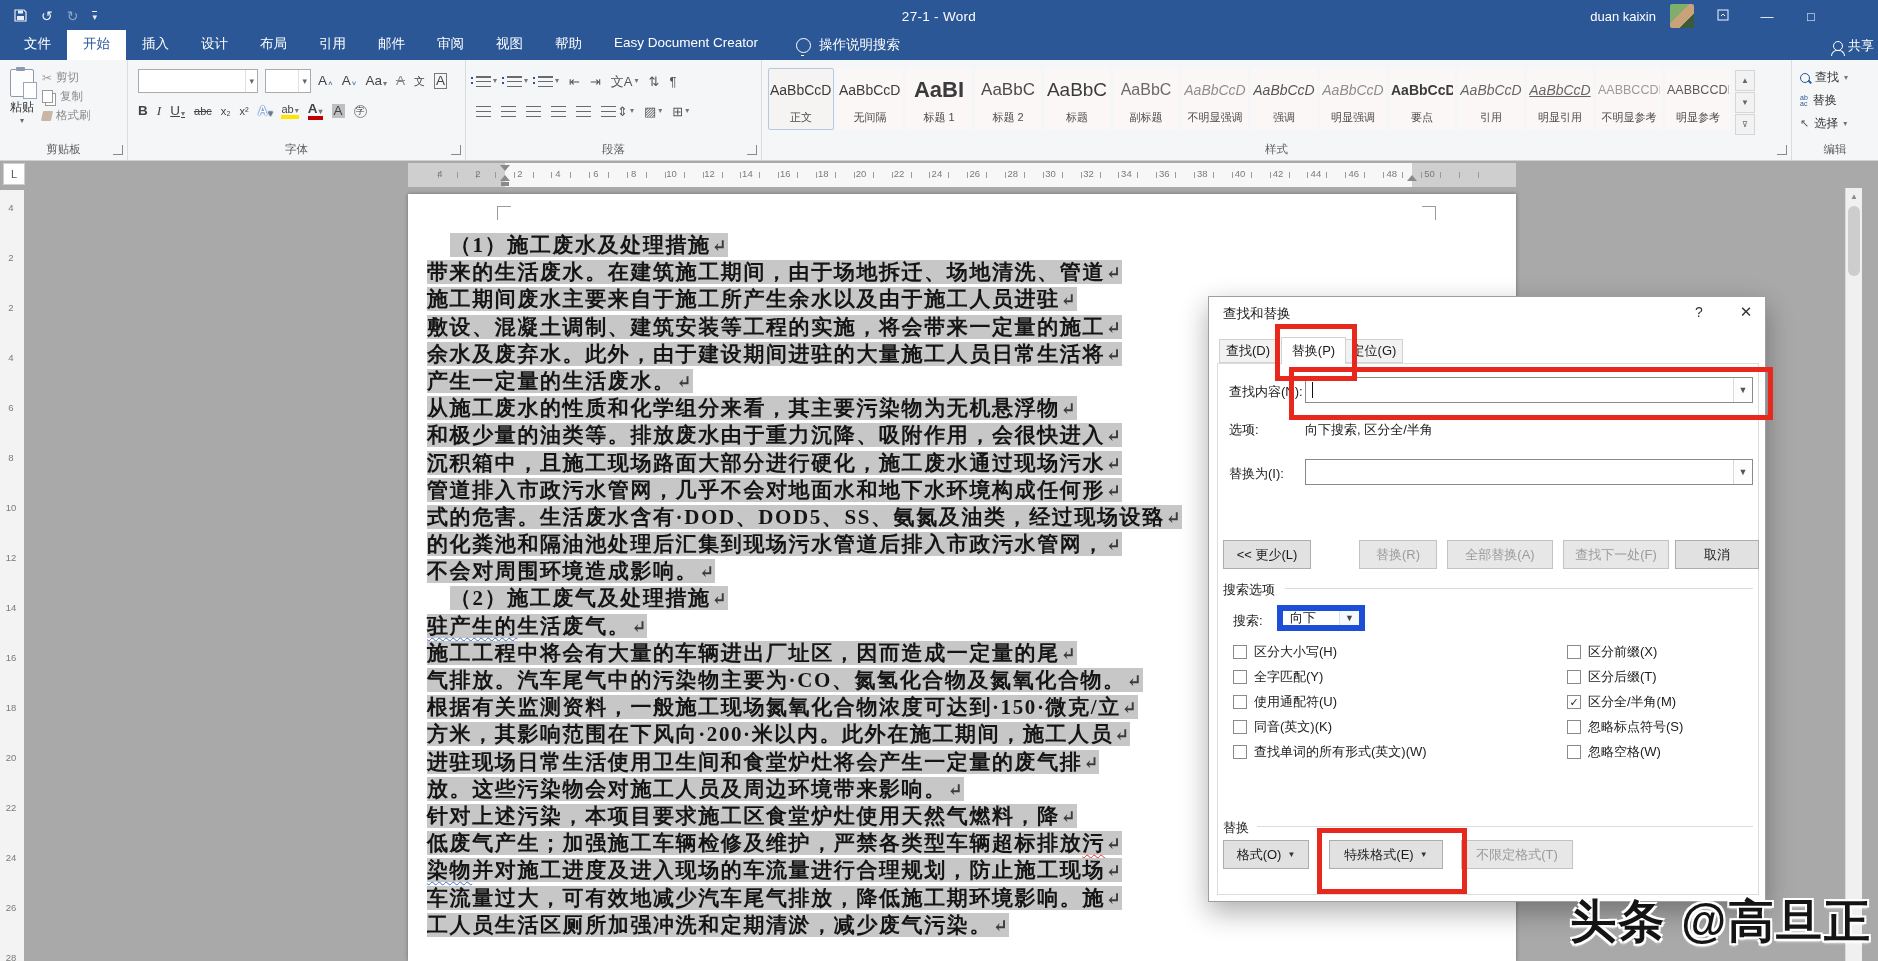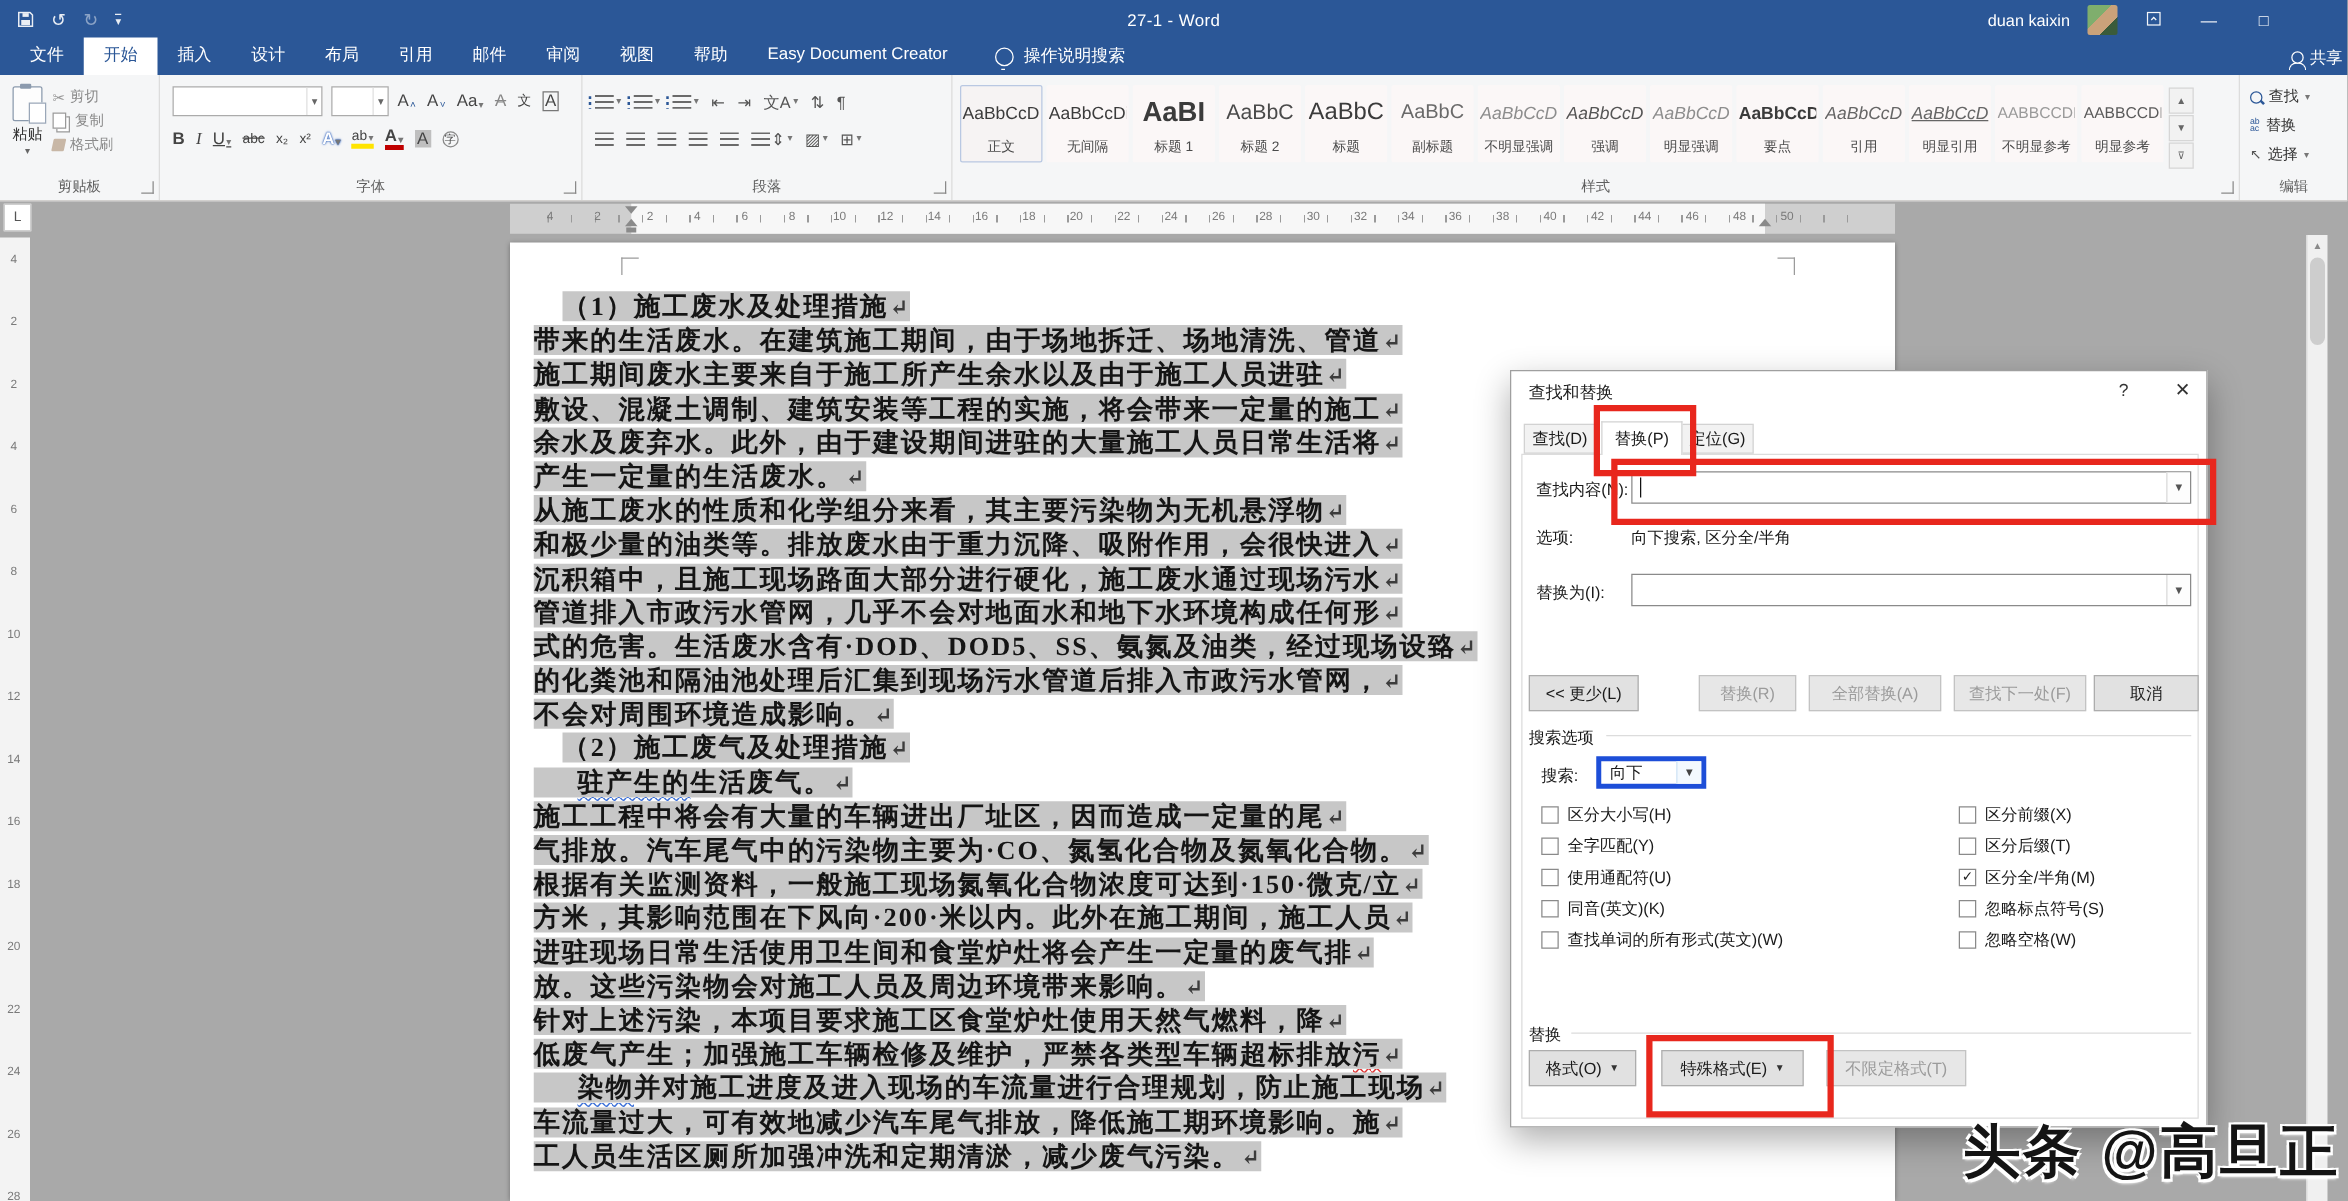--- a/index.html
+++ b/index.html
@@ -118,21 +118,21 @@
   .page{position:absolute;left:384px;top:6px;width:1108px;height:767px;background:#fff;box-shadow:0 0 4px rgba(0,0,0,.35);}
   .cropmark{position:absolute;width:13px;height:13px;}
   .crop-l{left:89px;top:12px;border-left:1px solid #9b9b9b;border-top:1px solid #9b9b9b;}
   .crop-r{left:1014px;top:12px;border-right:1px solid #9b9b9b;border-top:1px solid #9b9b9b;}
   .textcol{position:absolute;left:19px;top:38px;width:760px;
            font-family:"Liberation Serif","DejaVu Serif",serif;font-size:21px;line-height:27.2px;color:#151515;letter-spacing:1.6px;}
   .dline{white-space:nowrap;height:27.2px;font-weight:bold;}
   .dline.ind{padding-left:23px;}
   .selspan{background:#c7c7c7;}
   .mark{font-size:.85em;color:#3c3c3c;letter-spacing:0;padding:0 1px;}
-  .wavy-b{text-decoration:underline wavy #3a6fd8;text-decoration-thickness:1px;text-underline-offset:4px;margin-left:35px;}
+  .wavy-b{text-decoration:underline wavy #3a6fd8;text-decoration-thickness:1px;text-underline-offset:4px;}
   .wavy-r{text-decoration:underline wavy #e03131;text-decoration-thickness:1px;text-underline-offset:4px;}
   
   .vsb{position:absolute;right:0;top:0;width:16px;height:773px;background:#f0f0f0;border-left:1px solid #dadada;}
   .vsb .arr{width:16px;height:16px;color:#8a8a8a;font-size:8px;display:flex;align-items:center;justify-content:center;}
   .vsb .thumb{position:absolute;left:2px;top:18px;width:12px;height:70px;background:#cdcdcd;border-radius:6px;}
   
   .watermark{position:absolute;right:6px;bottom:8px;font-size:46px;font-weight:bold;color:#141414;letter-spacing:2px;
              text-shadow:-2px -2px 0 #fff,2px -2px 0 #fff,-2px 2px 0 #fff,2px 2px 0 #fff,0 3px 2px rgba(255,255,255,.8);z-index:50;}
   
   .dialog{position:absolute;left:1208px;top:296px;width:558px;height:606px;background:#fff;border:1px solid #9f9f9f;
@@ -150,21 +150,21 @@
               font-size:9px;display:flex;align-items:center;justify-content:center;background:#fdfdfd;}
   .caret{position:absolute;left:6px;top:4px;width:1px;height:16px;background:#111;}
   .dbtn{position:absolute;height:29px;background:#e1e1e1;border:1px solid #adadad;font-size:13px;color:#1a1a1a;
         display:flex;align-items:center;justify-content:center;box-sizing:border-box;font-family:"Liberation Sans",sans-serif;}
   .dbtn.dis{color:#9b9b9b;border-color:#c3c3c3;background:#e7e7e7;}
   .legend{position:absolute;font-size:13px;color:#1a1a1a;background:#fff;padding-right:6px;z-index:2;}
   .etch{position:absolute;height:1px;background:#dcdcdc;}
   .chk{position:absolute;display:flex;align-items:center;gap:7px;font-size:13px;white-space:nowrap;}
   .cbox{width:14px;height:14px;border:1px solid #8a8a8a;background:#fff;box-sizing:border-box;font-size:11px;line-height:12px;
         text-align:center;color:#222;}
-  .ddrop{position:absolute;height:26px;border:4px solid #1d4ed8;background:#fff;box-sizing:border-box;font-size:13px;
+  .ddrop{position:absolute;height:26px;border:6px solid #1d4ed8;background:#fff;box-sizing:border-box;font-size:13px;
          display:flex;align-items:center;padding-left:7px;}
   .ddrop .ar{position:absolute;right:0;top:0;bottom:0;width:19px;background:#f3f9fe;border-left:1px solid #cfe3f5;color:#444;
              font-size:9px;display:flex;align-items:center;justify-content:center;}
   .mini-ar{font-size:8px;color:#333;margin-left:6px;}
   .ann{position:absolute;border:5px solid #e8271d;z-index:30;}
 </style>
 </head>
 <body>
 
 <div class="titlebar">

